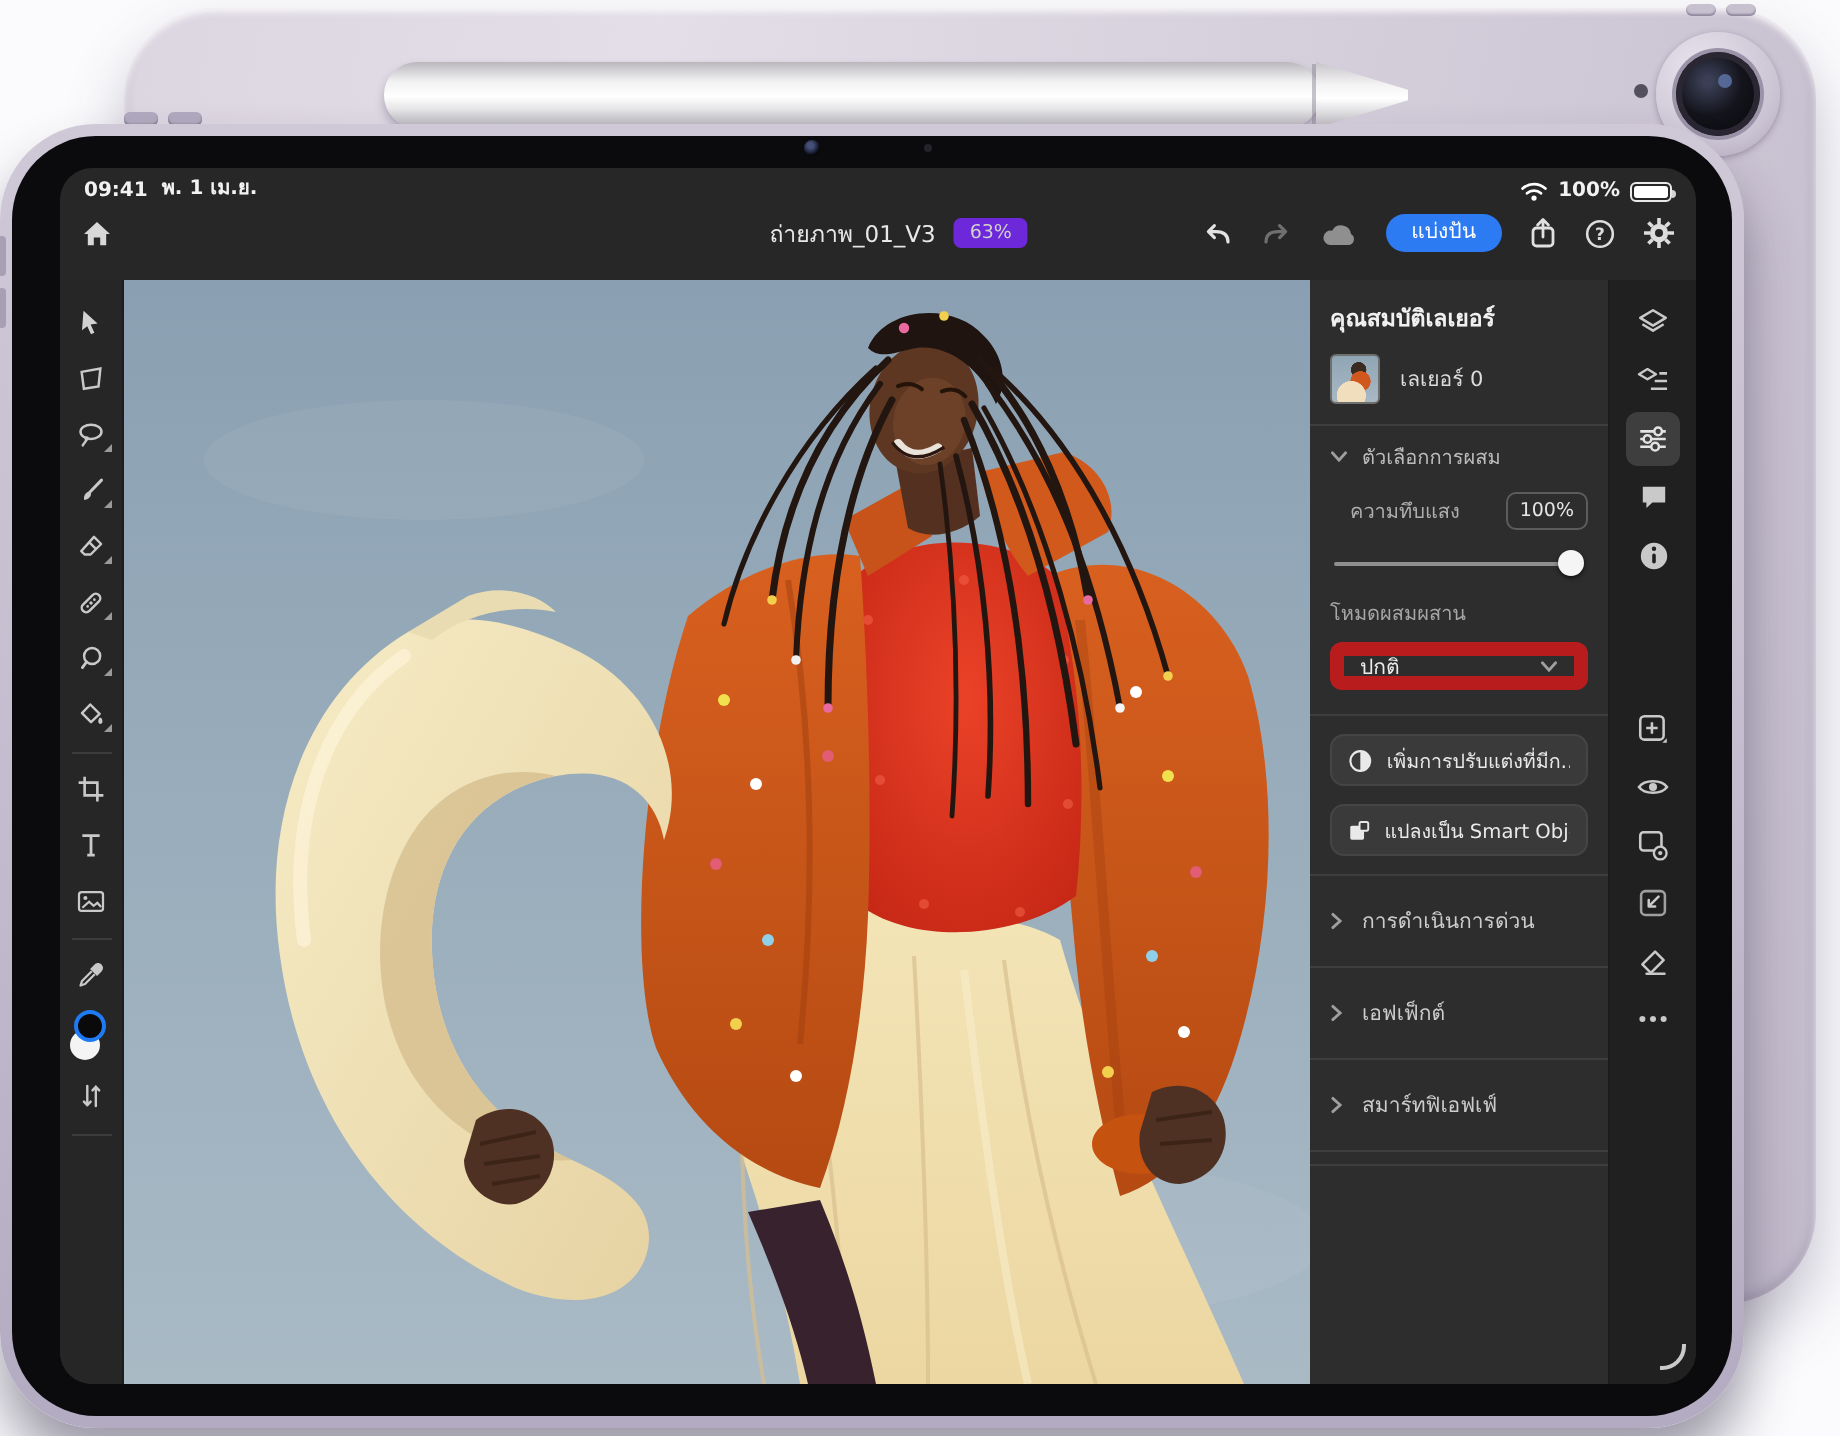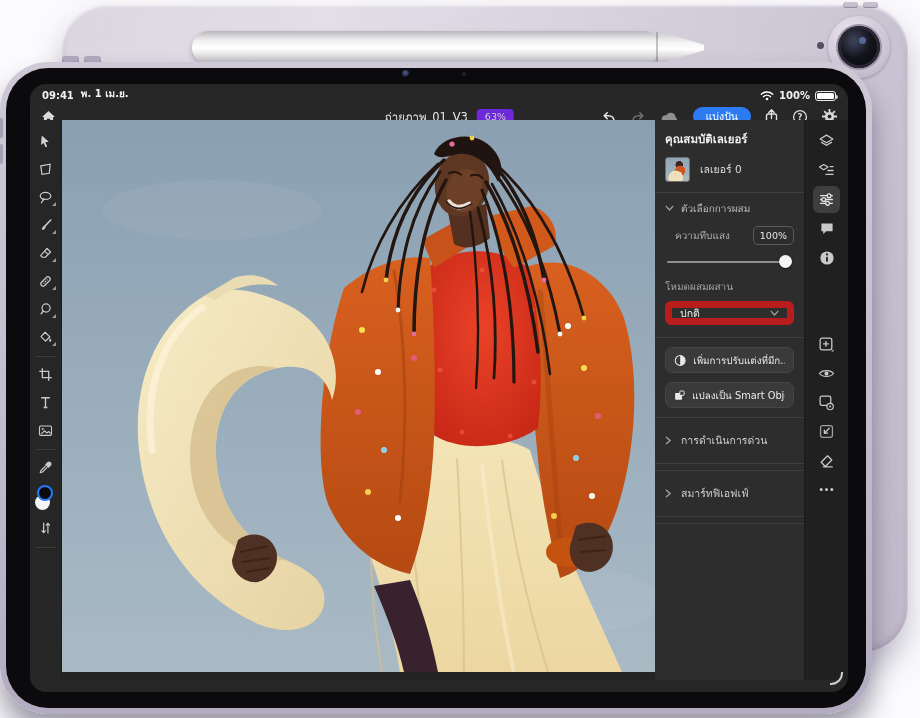--- a/index.html
+++ b/index.html
@@ -40,21 +40,21 @@
   .battery i{position:absolute;left:1px;top:1px;bottom:1px;width:17px;background:#fff;border-radius:1.5px;}
   .battery em{position:absolute;right:-3px;top:3px;width:2px;height:4px;background:rgba(255,255,255,.8);border-radius:0 2px 2px 0;}
   .appbar{position:absolute;left:0;top:17px;width:100%;height:31px;display:flex;align-items:center;padding:0 10px;}
   .homewrap{width:26px;}
   .titlewrap{position:absolute;left:50%;top:0;height:31px;transform:translateX(-42%);display:flex;align-items:center;gap:9px;}
   .doc-title{color:#e8e8e8;font-size:11.5px;}
   .zoom-badge{background:#6d28d9;color:#cfcfcf;font-size:9.5px;padding:2px 8px;border-radius:4px;}
   .appbar-right{margin-left:auto;display:flex;align-items:center;gap:13px;}
   .share-pill{background:#2c7bf2;color:#fff;font-size:10.5px;padding:4px 13px;border-radius:999px;line-height:1;}
   
-  .workspace{position:absolute;left:0;top:36px;width:818px;height:560px;display:flex;}
+  .workspace{position:absolute;left:0;top:56px;width:818px;height:560px;display:flex;}
   .toolbar{width:32px;background:#262626;border-right:1px solid #1d1d1d;display:flex;flex-direction:column;align-items:center;padding-top:8px;}
   .tool{position:relative;width:26px;height:26px;margin-bottom:2px;display:flex;align-items:center;justify-content:center;}
   .tool.has-sub::after{content:"";position:absolute;right:3px;bottom:4px;border-left:4px solid transparent;border-bottom:4px solid #9a9a9a;}
   .tb-sep{width:20px;height:1px;background:#3c3c3c;margin:4px 0;}
   .chips{position:relative;width:24px;height:26px;margin:3px 0 4px 0;}
   .chip-bg{position:absolute;left:1px;top:10px;width:15px;height:15px;border-radius:50%;background:#f4f4f4;}
   .chip-fg{position:absolute;left:3px;top:0px;width:16px;height:16px;border-radius:50%;background:#0a0a0a;border:2.5px solid #1f7bf4;}
   .canvas{position:relative;width:593px;background:#232323;}
   .photo{position:absolute;left:0;top:0;width:593px;height:552px;}
   .canvas-bottom{position:absolute;left:0;top:552px;width:593px;height:8px;background:#242424;}
@@ -437,20 +437,26 @@
           <span>แปลงเป็น Smart Object</span>
         </div>
         <div class="p-divider"></div>
         <div class="sect">
           <svg width="7" height="9" viewBox="0 0 8 10">
               <path d="M1.6 1.2 L5.8 5 L1.6 8.8" stroke="#9f9f9f" stroke-width="1.6" fill="none" stroke-linecap="round"></path>
             </svg>
           <span>การดำเนินการด่วน</span>
         </div>
         <div class="p-divider"></div>
+        <div class="sect">
+          <svg width="7" height="9" viewBox="0 0 8 10">
+              <path d="M1.6 1.2 L5.8 5 L1.6 8.8" stroke="#9f9f9f" stroke-width="1.6" fill="none" stroke-linecap="round"></path>
+            </svg>
+          <span>เอฟเฟ็กต์</span>
+        </div>
         <div class="p-divider"></div>
         <div class="sect">
           <svg width="7" height="9" viewBox="0 0 8 10">
               <path d="M1.6 1.2 L5.8 5 L1.6 8.8" stroke="#9f9f9f" stroke-width="1.6" fill="none" stroke-linecap="round"></path>
             </svg>
           <span>สมาร์ทฟิเอฟเฟ์</span>
         </div>
         <div class="p-divider"></div>
         <div class="p-divider"></div>
       </div>

